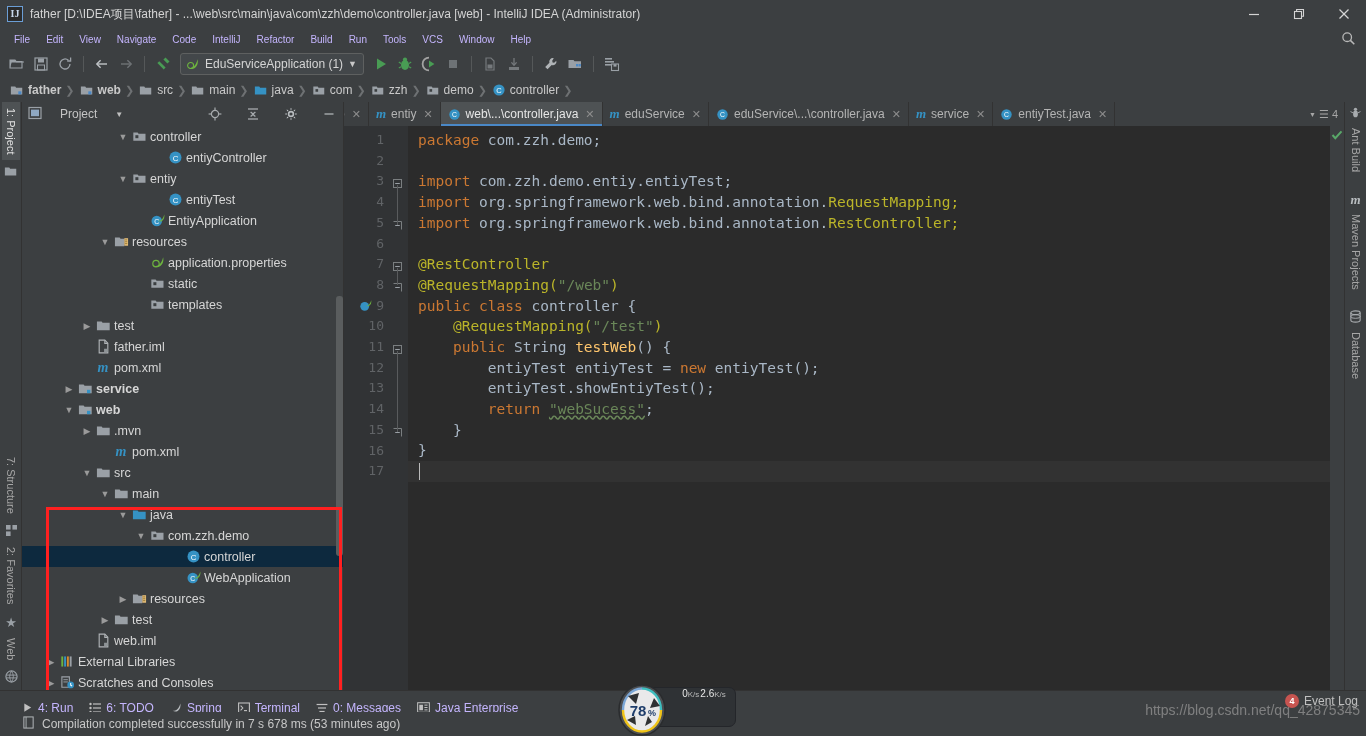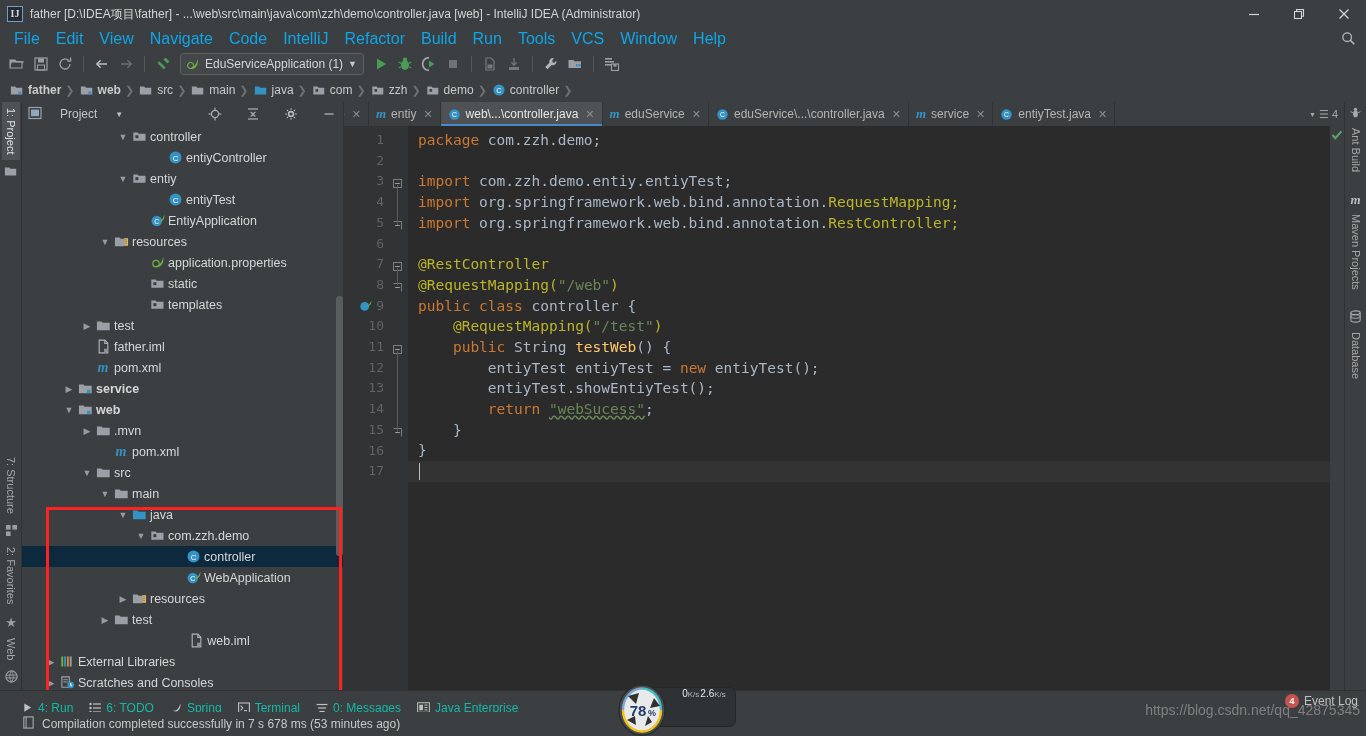--- a/index.html
+++ b/index.html
@@ -30,21 +30,21 @@
     width: 45px; height: 28px; display: flex; align-items: center; justify-content: center;
     color: #d4d4d4; font-size: 13px;
   }
   .win-btn svg { display:block; }
 
   
   .menubar {
     height: 22px; flex: 0 0 22px; background: #3c3f41; display: flex; align-items: center;
     padding-left: 6px; position: relative;
   }
-  .menu-item { padding: 2px 8px; font-size: 16px; color: #0ea5e9; white-space: nowrap; }
+  .menu-item { padding: 2px 8px; font-size: 10px; color: #c4b5fd; white-space: nowrap; }
   .menu-search { position: absolute; right: 10px; top: 3px; color: #b0b0b0; }
 
   
   .toolbar {
     height: 28px; flex: 0 0 28px; background: #3c3f41; display: flex; align-items: center;
     padding-left: 6px; gap: 2px;
   }
   .tb-btn {
     width: 22px; height: 22px; display: flex; align-items: center; justify-content: center;
     border-radius: 2px;
@@ -144,21 +144,21 @@
   .caret { position:absolute; width:1px; background:#bbbbbb; }
   .curline { position:absolute; left:0; right:0; height:20.7px; background:#323232; }
 
   .markerstrip { width: 14px; flex: 0 0 14px; background: #3c3f41; position: relative; }
 
   
   .statusbar-tools {
     height: 22px; flex: 0 0 22px; background: #3c3f41; display: flex; align-items: center;
     padding-left: 22px; gap: 16px; border-top: 1px solid #323232;
   }
-  .sbt { display: flex; align-items: center; gap: 5px; font-size: 12px; color: #14b8a6; white-space: nowrap; margin-top: 12px;}
+  .sbt { display: flex; align-items: center; gap: 5px; font-size: 12px; color: #c4b5fd; white-space: nowrap; margin-top: 12px;}
   .statusbar {
     height: 24px; flex: 0 0 24px; background: #3c3f41; display: flex; align-items: center;
     padding-left: 22px; gap: 7px; position: relative;
   }
   .status-msg { font-size: 12px; color: #c8c8c8; white-space: nowrap; }
   .status-right { position: absolute; right: 8px; display: flex; align-items: center; gap: 6px; }
   .evt-badge {
     width: 14px; height: 14px; border-radius: 50%; background: #c75450; color: #fff;
     font-size: 9px; display: flex; align-items: center; justify-content: center; font-weight: bold;
   }
@@ -733,21 +733,21 @@
           </div>
           <div class="tnode" style="padding-left:76px;">
             <span class="tw">▶</span>
             <span class="ticon">
               <svg width="15" height="15" viewBox="0 0 16 16">
                 <path d="M1 3.6h5l1 1.4H14.6V13H1z" fill="#9aa0a6"></path>
               </svg>
             </span>
             <span class="tlabel">test</span>
           </div>
-          <div class="tnode" style="padding-left:58px;justify-content:center;">
+          <div class="tnode" style="padding-left:58px;">
             <span class="tw"></span>
             <span class="ticon">
               <svg width="15" height="15" viewBox="0 0 16 16">
                 <path d="M3.4 1.2h6l3.2 3.2v10.4H3.4z" fill="none" stroke="#b0b4b7" stroke-width="1.2"></path>
                 <path d="M9.4 1.2v3.4h3.2" fill="none" stroke="#b0b4b7" stroke-width="1.2"></path>
                 <rect x="8.6" y="10.4" width="4" height="3.6" fill="#8e9396"></rect>
               </svg>
             </span>
             <span class="tlabel">web.iml</span>
           </div>

